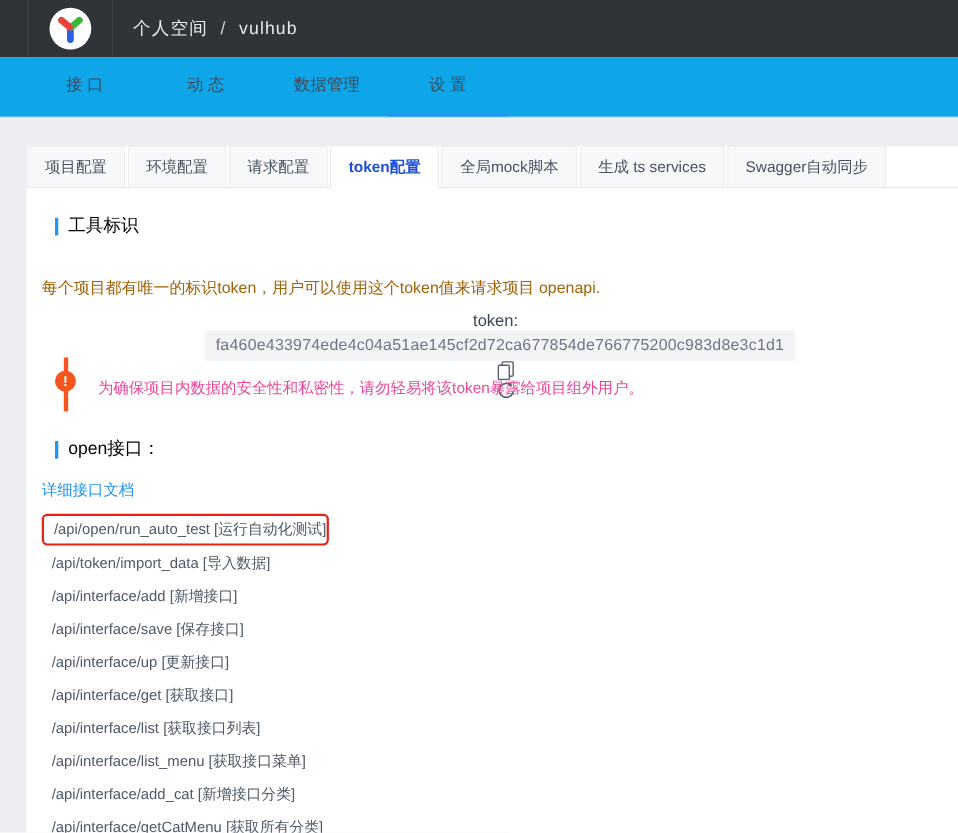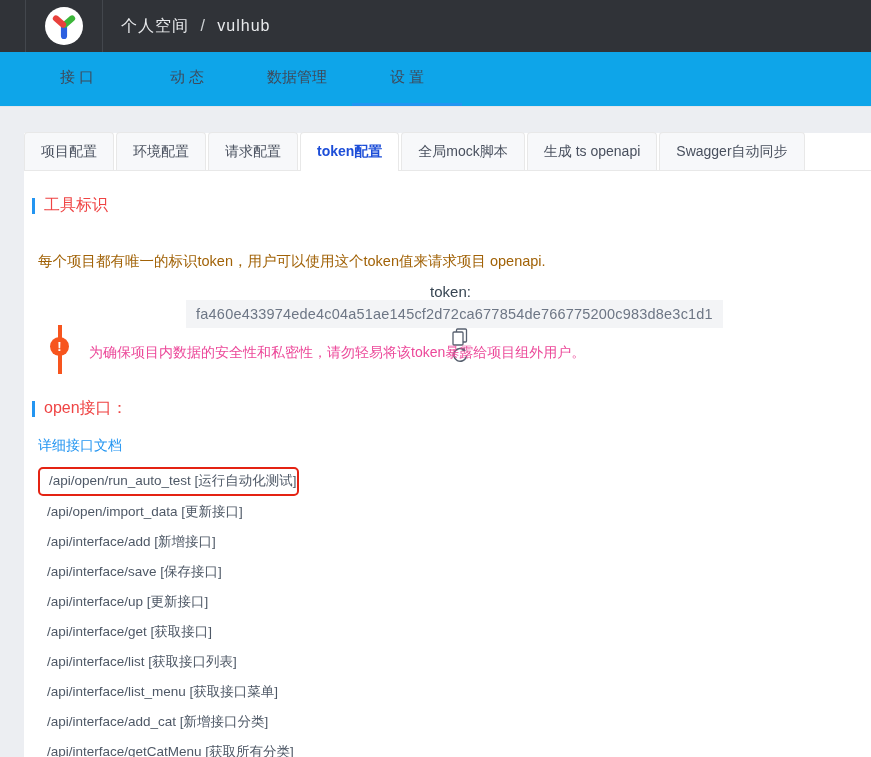--- a/index.html
+++ b/index.html
@@ -28,22 +28,22 @@
 
   
   .subtabs { display:flex; align-items:flex-end; border-bottom:1px solid #e8e8e8; height:38px; }
   .subtab { height:38px; line-height:36px; padding:0 16px; margin-right:2px;
             background:#f7f8fa; border:1px solid #e8e8e8; border-bottom:none;
             border-radius:4px 4px 0 0; font-size:14px; color:#49505e; cursor:pointer;
             position:relative; }
   .subtab.active { background:#fff; color:#1d4ed8; font-weight:bold; height:39px; margin-bottom:-1px; }
 
   
-  .section-title { display:flex; align-items:center; margin:24px 0 0 8px;
-                   font-size:16px; color:#ef4444; }
+  .section-title { display:flex; align-items:center; margin:24px 0 0 26px;
+                   font-size:16px; color:#000000; }
   .blue-bar { width:3px; height:16px; background:#2395f1; margin-right:9px; }
 
   .desc { margin:36px 0 0 14px; font-size:14.5px; color:#a16207; }
 
   .token-row { margin:12px 0 0 14px; display:flex; align-items:center; height:32px;flex-direction:column; }
   .token-label { font-size:15px; color:#374552; margin-right:8px; }
   .token-box { background:#f3f4f6; padding:6px 10px; font-size:14.5px; color:#6d7685;
                letter-spacing:0.2px; white-space:nowrap; }
   .icon-btn { margin-left:10px; color:#57606f; display:flex; align-items:center; cursor:pointer; }
 
@@ -94,21 +94,21 @@
 
 <div class="main">
   <div class="card">
 
     <div class="subtabs">
       <div class="subtab">项目配置</div>
       <div class="subtab">环境配置</div>
       <div class="subtab">请求配置</div>
       <div class="subtab active">token配置</div>
       <div class="subtab">全局mock脚本</div>
-      <div class="subtab">生成 ts openapi</div>
+      <div class="subtab">生成 ts services</div>
       <div class="subtab">Swagger自动同步</div>
     </div>
 
     <div class="section-title">
       <span class="blue-bar"></span>
       <span>工具标识</span>
     </div>
 
     <div class="desc">每个项目都有唯一的标识token，用户可以使用这个token值来请求项目 openapi.</div>
 
@@ -142,21 +142,21 @@
       <span class="blue-bar"></span>
       <span>open接口：</span>
     </div>
 
     <a class="doc-link">详细接口文档</a>
 
     <div class="endpoints">
       <div class="endpoint highlighted">
         <span class="hl-box">/api/open/run_auto_test [运行自动化测试]</span>
       </div>
-      <div class="endpoint">/api/open/import_data [更新接口]</div>
+      <div class="endpoint">/api/token/import_data [导入数据]</div>
       <div class="endpoint">/api/interface/add [新增接口]</div>
       <div class="endpoint">/api/interface/save [保存接口]</div>
       <div class="endpoint">/api/interface/up [更新接口]</div>
       <div class="endpoint">/api/interface/get [获取接口]</div>
       <div class="endpoint">/api/interface/list [获取接口列表]</div>
       <div class="endpoint">/api/interface/list_menu [获取接口菜单]</div>
       <div class="endpoint">/api/interface/add_cat [新增接口分类]</div>
       <div class="endpoint">/api/interface/getCatMenu [获取所有分类]</div>
     </div>
 

